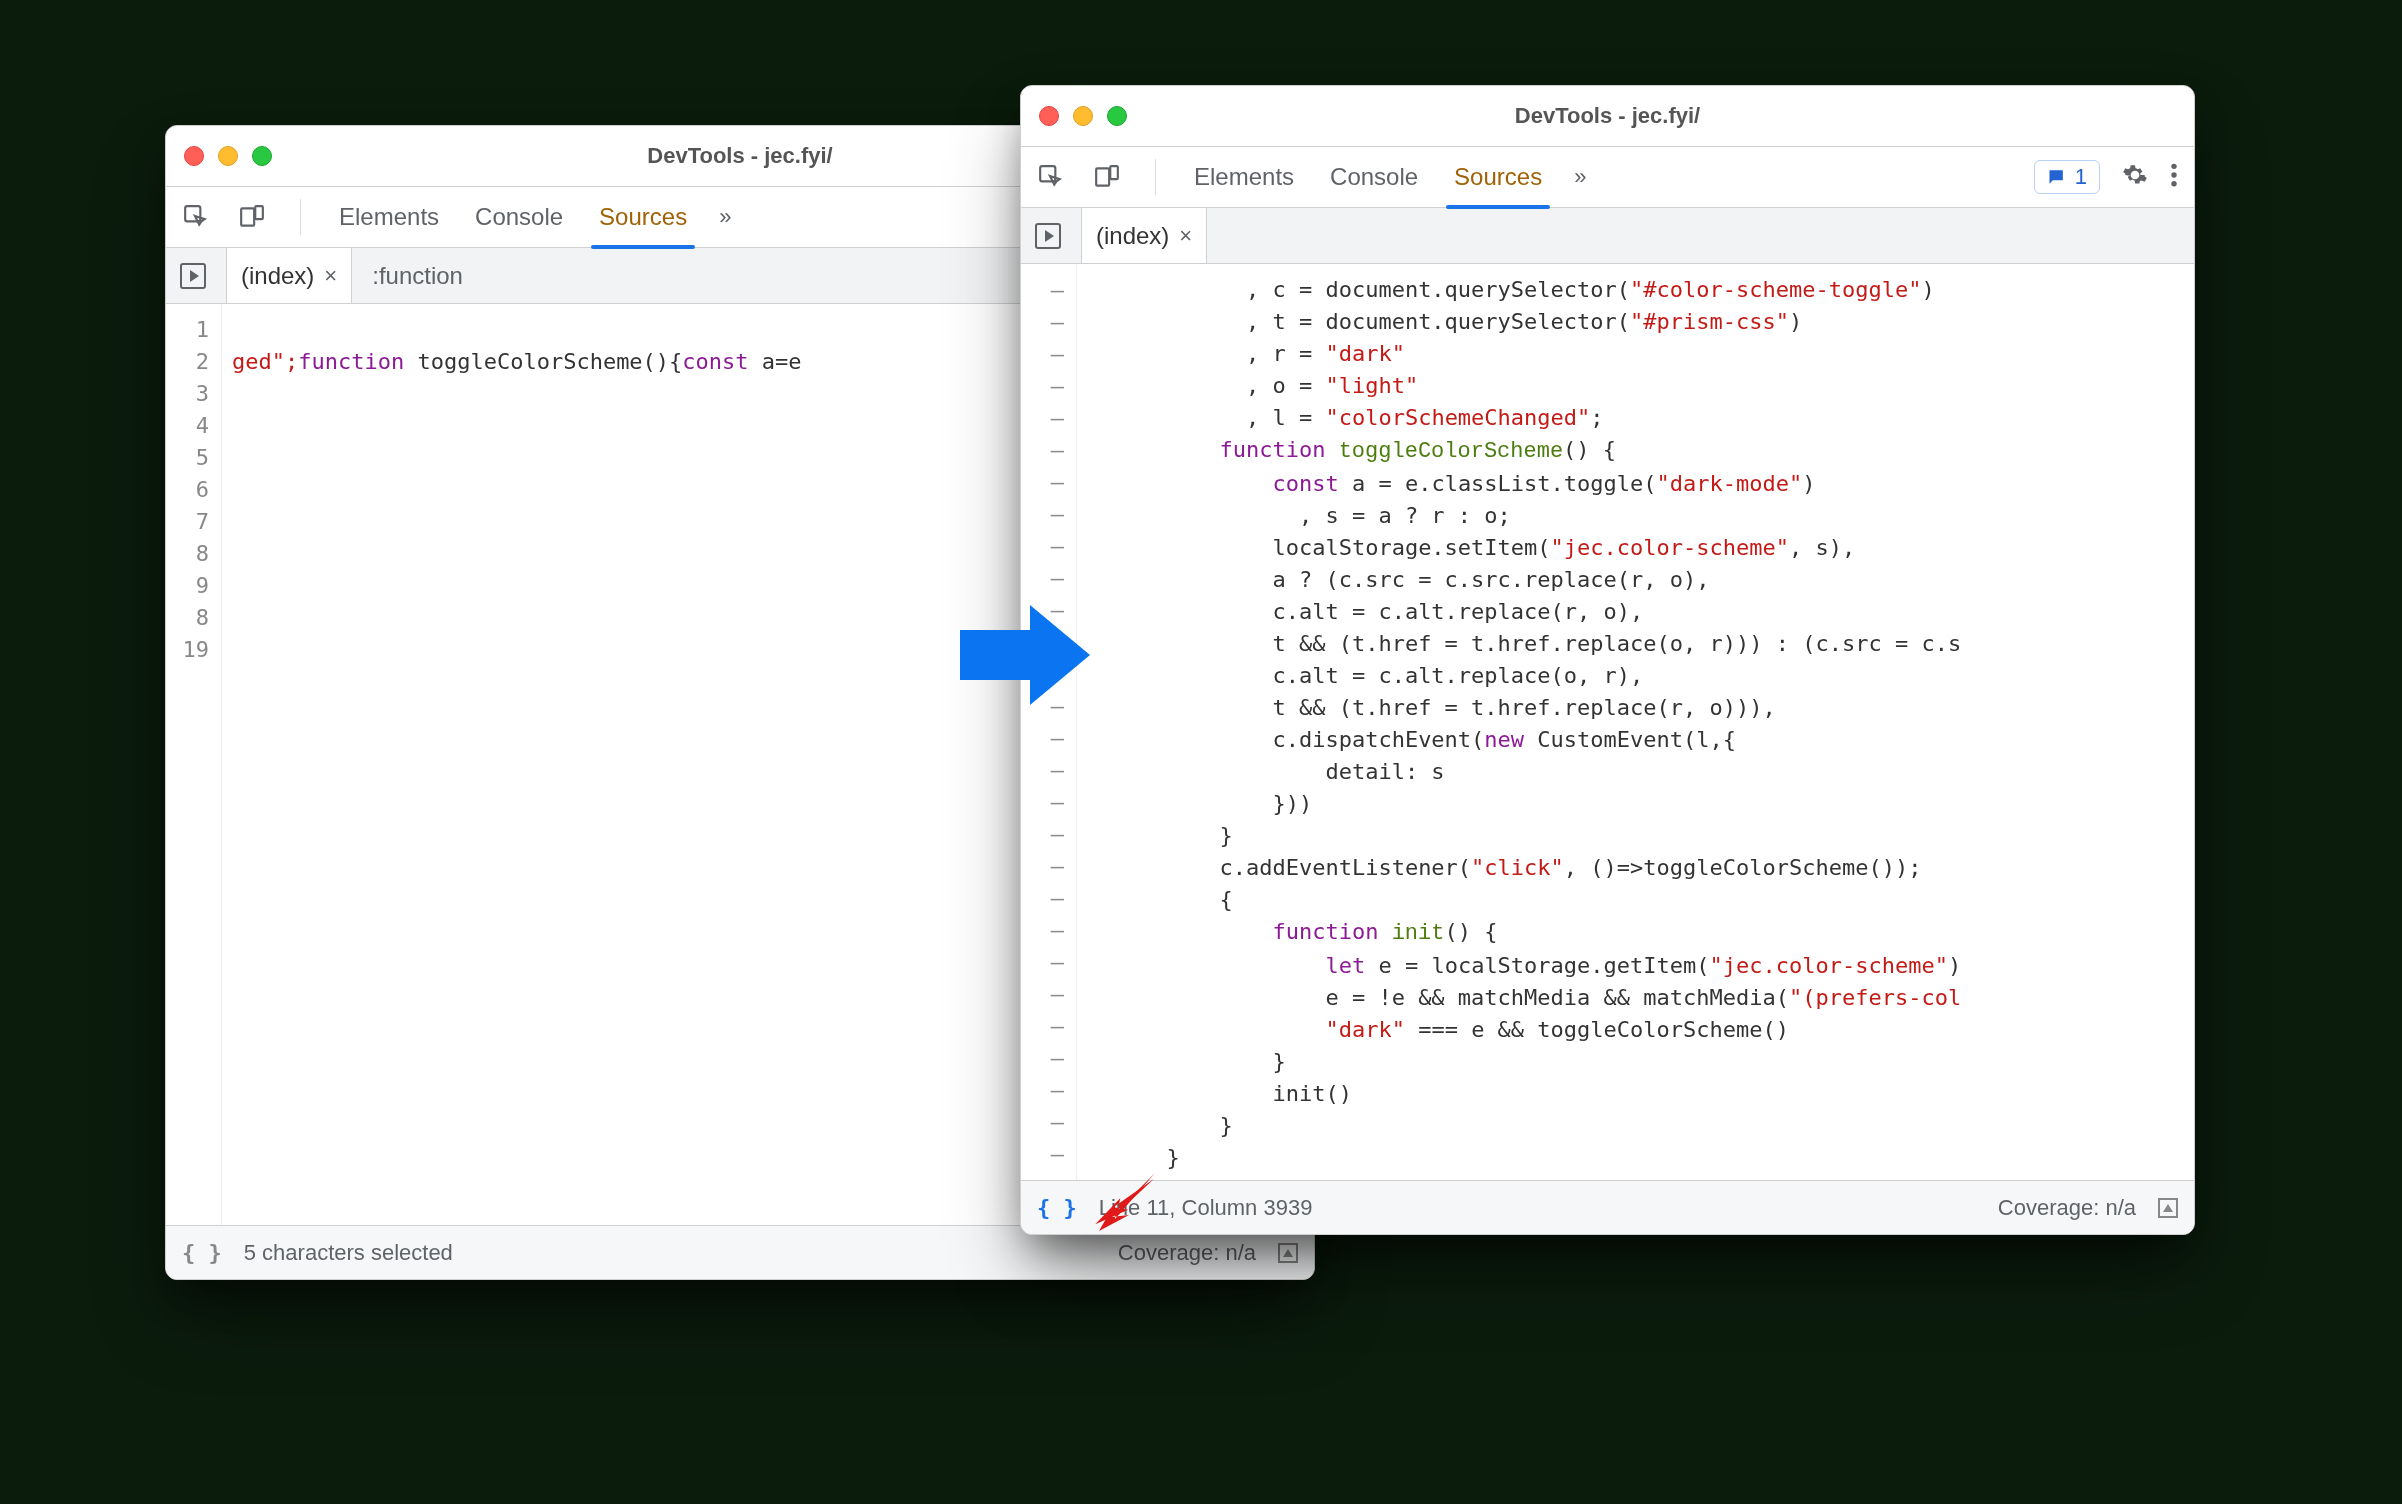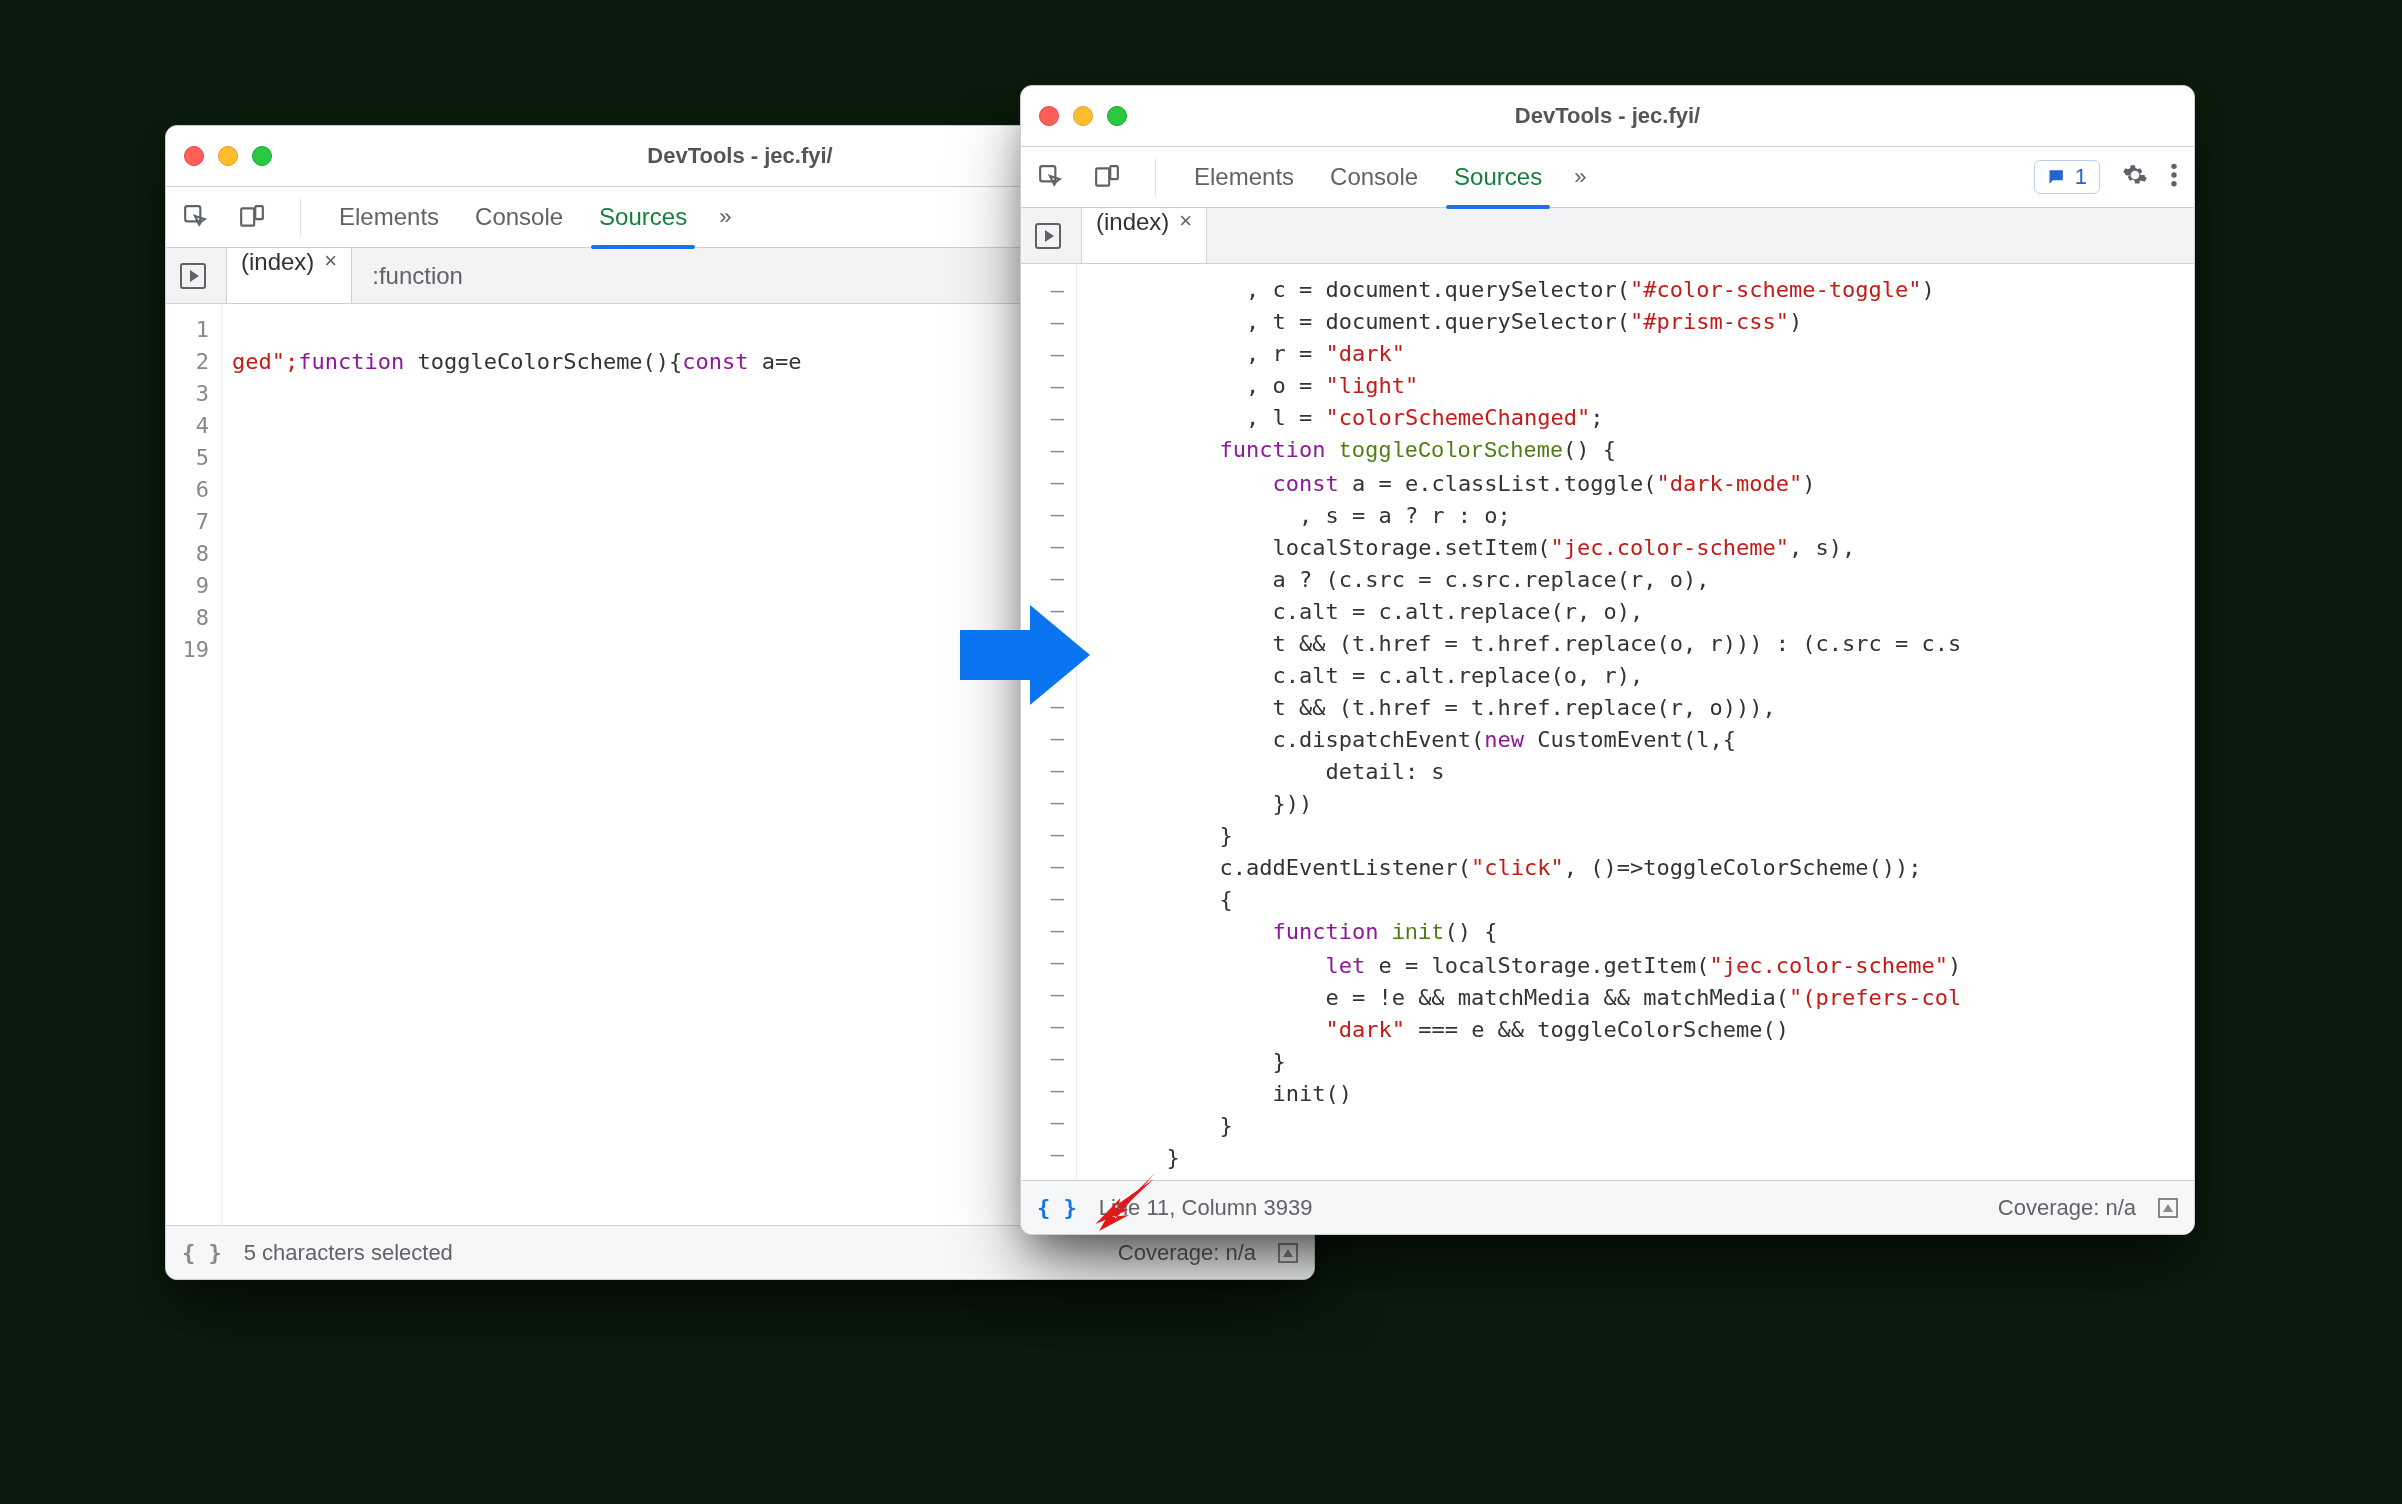--- a/index.html
+++ b/index.html
@@ -82,21 +82,21 @@
     width: 28px; height: 28px;
     display:flex; align-items:center; justify-content:center;
     color:#5f6368;
   }
   .vdiv { width:1px; height:36px; background:#dcdcdc; margin:0 6px; }
   .dt-tab {
     font-size: 24px; color:#5f6368;
     padding: 14px 4px 15px;
     position:relative; cursor:pointer;
   }
-  .dt-tab.active { color:#15803d; }
+  .dt-tab.active { color:#a16207; }
   .dt-tab.active::after{
     content:""; position:absolute; left:-4px; right:-4px; bottom:-3px;
     height:4px; background:var(--tab-active); border-radius:2px;
   }
   .more-chevrons { font-size:22px; color:#5f6368; letter-spacing:-4px; }
 
   .dt-right { margin-left:auto; display:flex; align-items:center; gap:22px; }
   .issues-badge{
     display:flex; align-items:center; gap:8px;
     border:1px solid #b9d1f4; border-radius:6px;
@@ -112,21 +112,21 @@
     padding: 0 14px; gap: 20px;
     border-bottom: 1px solid var(--toolbar-border);
     flex: 0 0 auto;
   }
   .exec-icon {
     width:26px; height:26px; border:2px solid #5f6368; border-radius:3px;
     display:flex; align-items:center; justify-content:center;
   }
   .exec-icon::before { content:""; border-left:9px solid #5f6368; border-top:6px solid transparent; border-bottom:6px solid transparent; margin-left:3px; }
   .filetab {
-    display:flex; align-items:flex-start; gap:10px;
+    display:flex; align-items:center; gap:10px;
     font-size: 24px; color:#333;
   }
   .filetab.active {
     background:white; height:100%; padding:0 14px;
     border-left:1px solid var(--toolbar-border);
     border-right:1px solid var(--toolbar-border);
   }
   .filetab .close { font-size:22px; color:#5f6368; }
   .filetab.inactive { color:#5f6368; }
 

